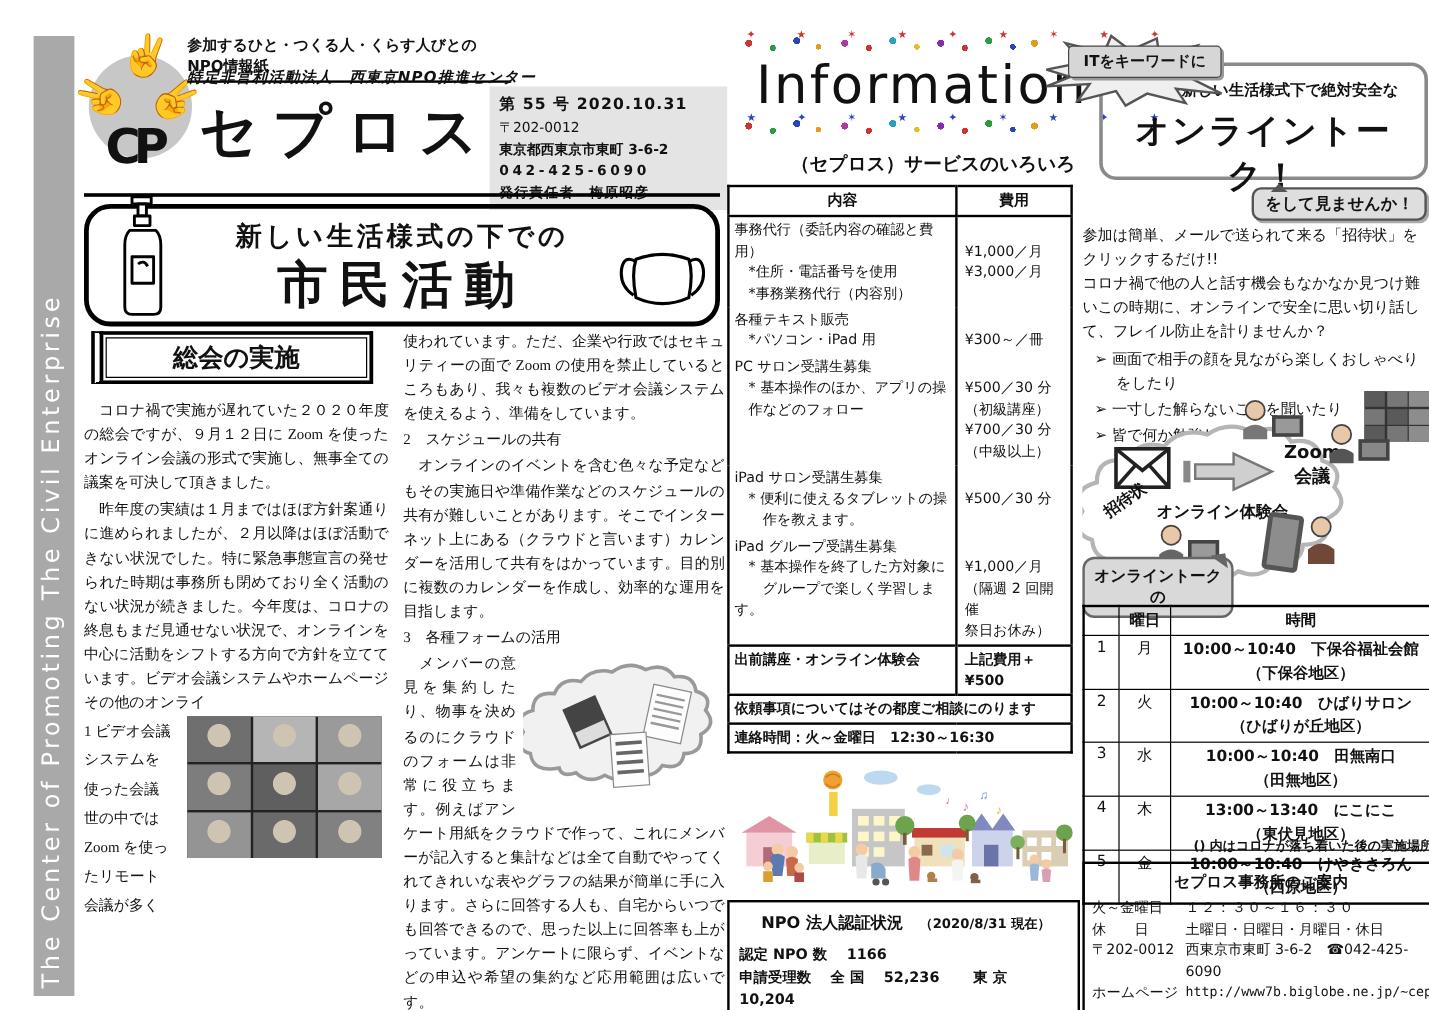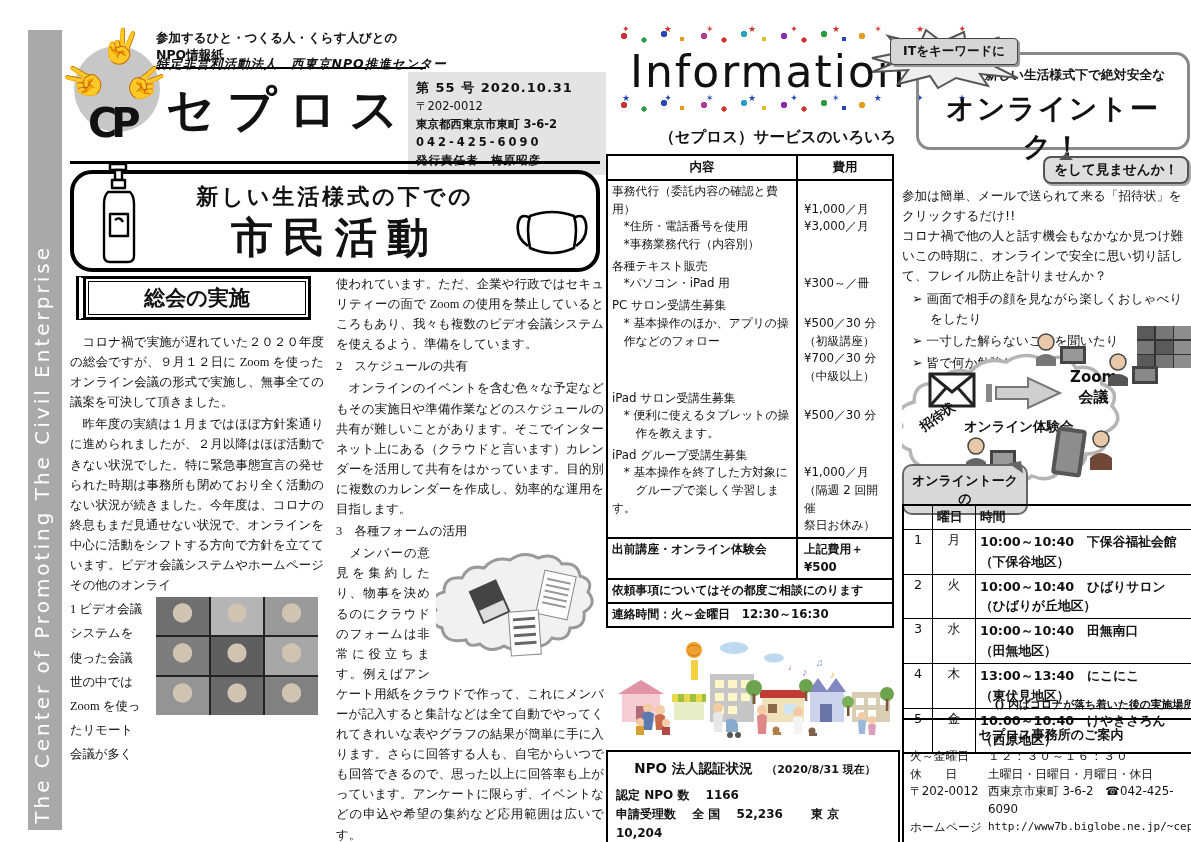--- a/index.html
+++ b/index.html
@@ -119,21 +119,21 @@
   .diagram .invite{left:16px;top:82px;font-size:13px;transform:rotate(-35deg);}
   .minigrid{position:absolute;right:0;top:0;width:54px;height:42px;display:grid;grid-template-columns:1fr 1fr 1fr;grid-template-rows:1fr 1fr 1fr;gap:1.5px;background:#333;}
   .minigrid div{background:#777;}
   .minigrid div:nth-child(odd){background:#5a5a5a;}
   .minigrid div:nth-child(3n){background:#8d8d8d;}
   .talkbubble2{position:absolute;left:0px;top:118px;width:118px;background:#d9d9d9;border:2px solid #666;border-radius:10px;
       text-align:center;font-family:"DejaVu Sans",sans-serif;font-weight:bold;font-size:13px;padding:6px 2px;white-space:pre-line;line-height:1.35;}
   .talkbubble2::after{content:"";position:absolute;right:-4px;top:-14px;border:9px solid transparent;border-bottom-color:#666;transform:rotate(35deg);}
   table.sched{border-collapse:collapse;border:2.5px solid #000;width:292px;font-family:"DejaVu Sans",sans-serif;
       font-size:12.8px;position:absolute;left:0;top:478px;}
-  table.sched th,table.sched td{border:1.8px solid #000;padding:2px 4px;text-align:left;vertical-align:top;}
+  table.sched th,table.sched td{border:1.8px solid #000;padding:2px 4px;text-align:center;vertical-align:top;}
   table.sched th{font-weight:bold;padding:3px 4px;}
   table.sched td.no{width:20px;text-align:center;}
   table.sched td.day{width:32px;text-align:center;}
   table.sched td.time{white-space:pre-line;line-height:1.55;font-weight:600;}
   .schednote{position:absolute;left:0;top:672px;width:292px;text-align:right;
       font-family:"DejaVu Sans",sans-serif;font-weight:bold;font-size:10.8px;}
   .officebox{position:absolute;left:0;top:692px;width:282px;border:2px solid #000;padding:6px 4px 6px 6px;
       font-family:"DejaVu Sans",sans-serif;font-size:11.8px;}
   .officebox .t{text-align:center;font-weight:bold;font-size:13px;margin-bottom:4px;}
   .officebox .row{display:flex;line-height:1.5;}

